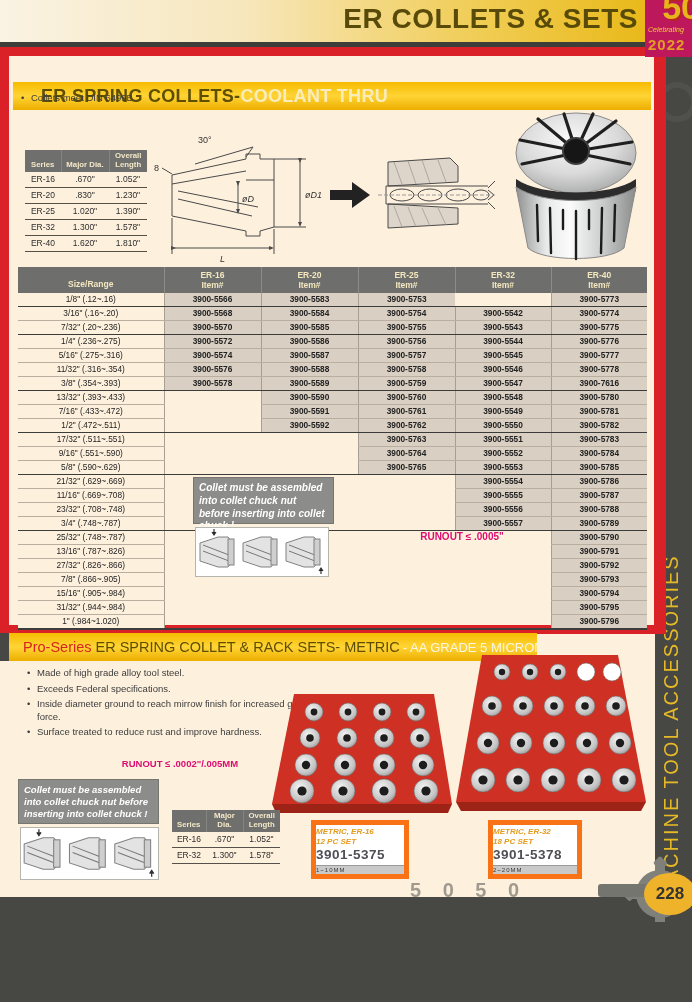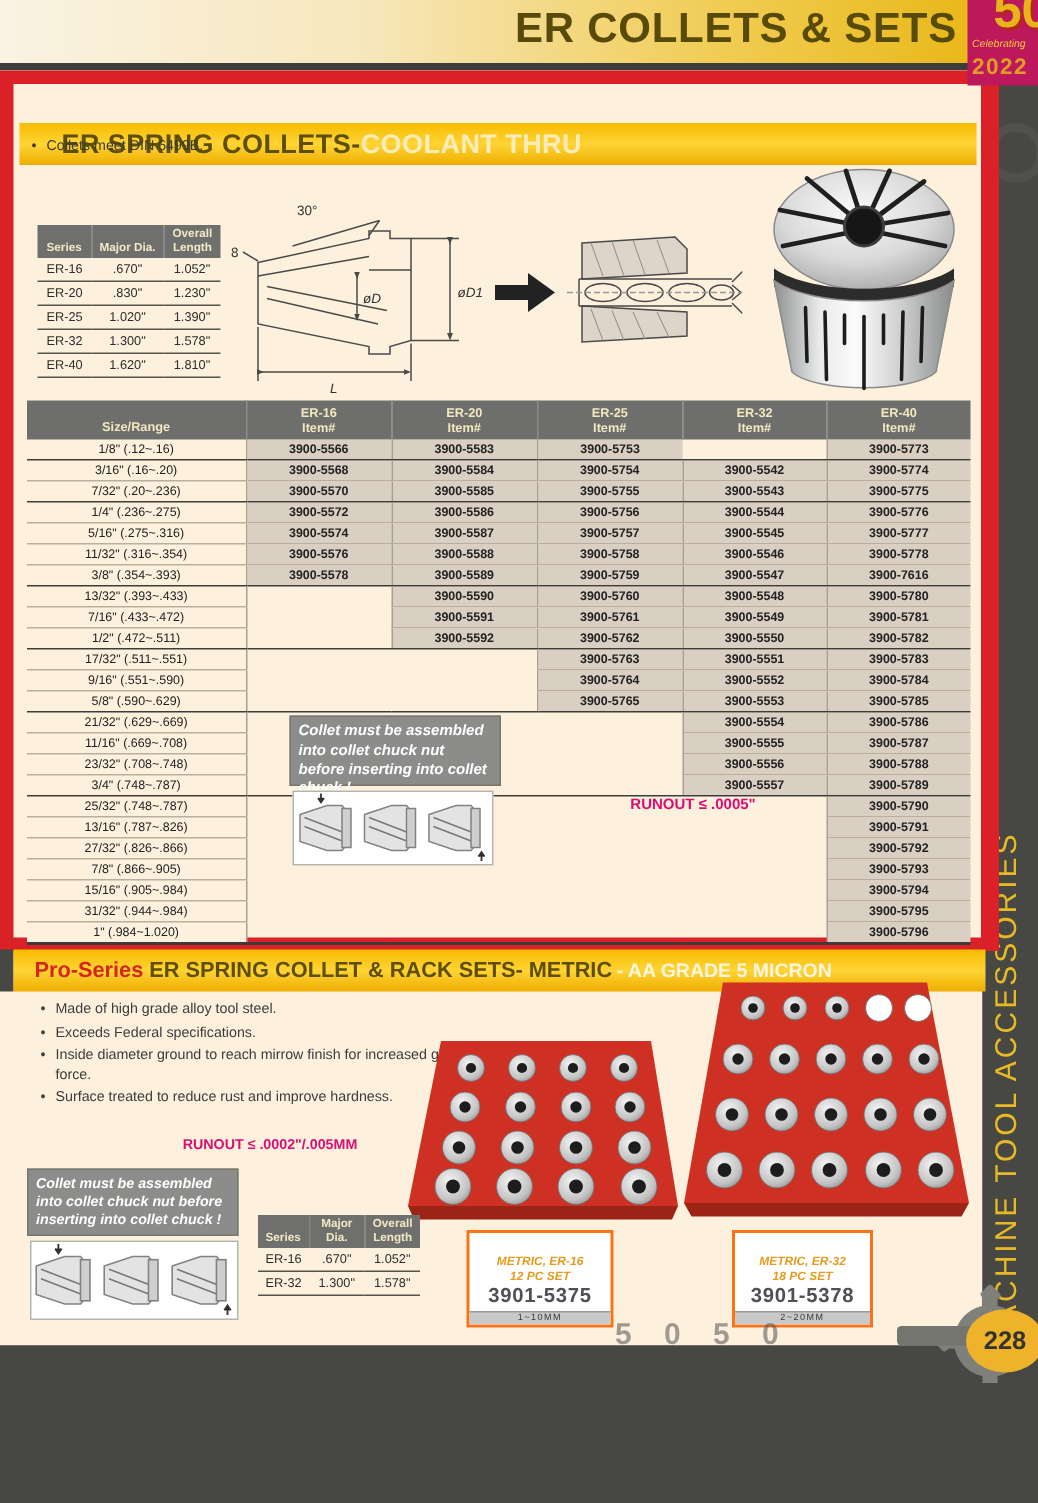--- a/index.html
+++ b/index.html
@@ -69,32 +69,32 @@
   .note2{left:18px;top:779px;width:141px;height:45px;font-size:9.5px;}
   .collet-box{position:absolute;background:#fff;border:1px solid #b5b5b0;z-index:3;}
   .collets1{left:195px;top:527px;width:134px;height:50px;}
   .collets2{left:20px;top:827px;width:139px;height:53px;}
   .runout{position:absolute;color:#dc0c72;font-weight:bold;z-index:3;text-align:center;}
   .runout1{left:372px;top:531px;width:180px;font-size:10px;}
   .runout2{left:90px;top:758px;width:180px;font-size:9.5px;}
 
   
   .banner2-corner{position:absolute;left:0;top:633px;width:9px;height:28px;background:#474744;z-index:2;}
-  .banner2{position:absolute;left:9px;top:633px;width:648px;height:28px;z-index:2;
+  .banner2{position:absolute;left:9px;top:633px;width:528px;height:28px;z-index:2;
     background:linear-gradient(180deg,#f6bb00 0%,#ffd435 50%,#edae00 100%);
-    line-height:28px;padding-left:14px;font-weight:bold;font-size:14.5px;white-space:nowrap;}
+    line-height:28px;padding-left:14px;font-weight:normal;font-size:14.5px;white-space:nowrap;}
   .banner2 .t-pre{color:#d5251e;margin-right:4px;}
   .banner2 .t-main{color:#5f4e00;}
   .banner2 .t-accent{color:#fbf5e2;font-size:13px;margin-left:3px;}
   .bullets2{position:absolute;left:26px;top:667px;width:282px;z-index:2;}
   .bullets2 li{font-size:9px;}
   .tray-left{position:absolute;left:266px;top:688px;width:192px;height:130px;z-index:2;}
   .tray-right{position:absolute;left:452px;top:650px;width:200px;height:165px;z-index:2;}
 
-  .product-box{position:absolute;background:#fff;border:2px solid #f97316;text-align:center;z-index:3;padding-top:14px;}
+  .product-box{position:absolute;background:#fff;border:5px solid #f97316;z-index:3;padding-top:2px;}
   .prod-name,.prod-set{font-size:8px;font-weight:bold;font-style:italic;color:#e49b1e;line-height:1.25;}
   .prod-item{font-size:13.5px;font-weight:bold;color:#4f4f55;letter-spacing:.5px;line-height:1.15;}
   .prod-range{background:#c9c9c9;border-top:1px solid #9a9a9a;font-size:6px;color:#3a3a3a;letter-spacing:1px;margin-top:2px;line-height:8px;}
   .product1{left:311px;top:820px;width:98px;}
   .product2{left:488px;top:820px;width:94px;}
 
   .footer{position:absolute;left:0;top:897px;width:692px;height:105px;background:#474744;z-index:4;}
   .gear-br{position:absolute;left:604px;top:852px;width:88px;height:70px;z-index:5;overflow:hidden;}
   .badge-tab{position:absolute;left:598px;top:884px;width:50px;height:13px;background:#75756f;border-radius:3px 0 0 3px;z-index:5;}
   .page-badge{position:absolute;left:644px;top:873px;width:52px;height:42px;background:#efb32b;border-radius:50%;

